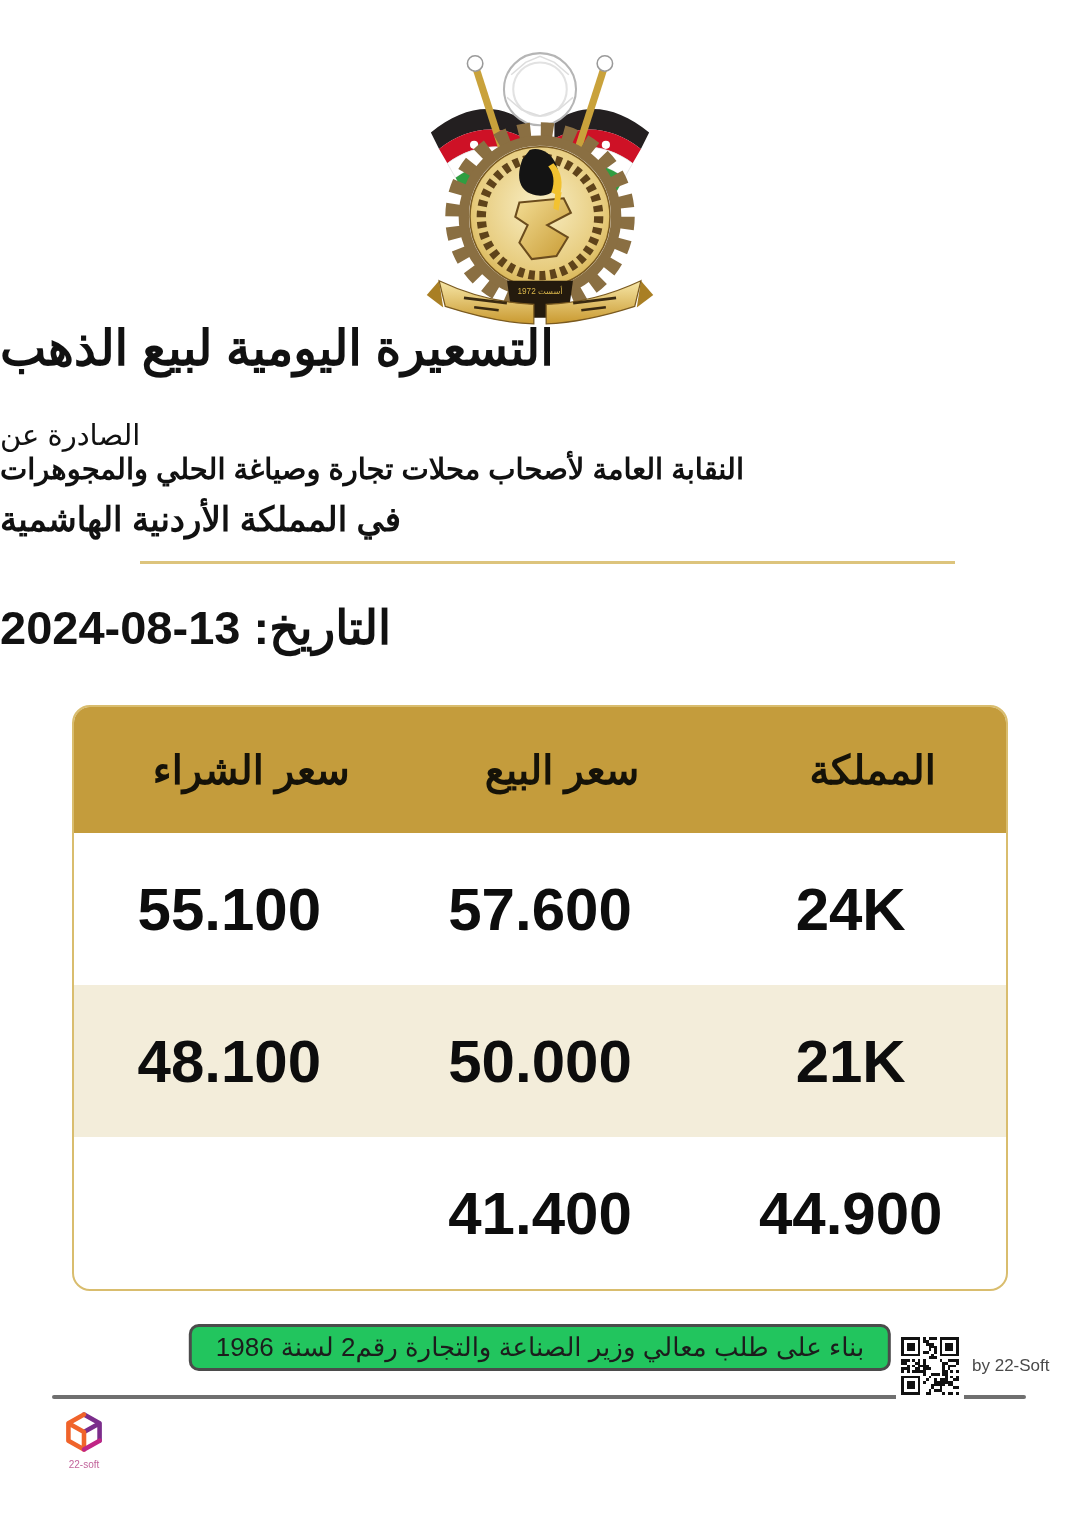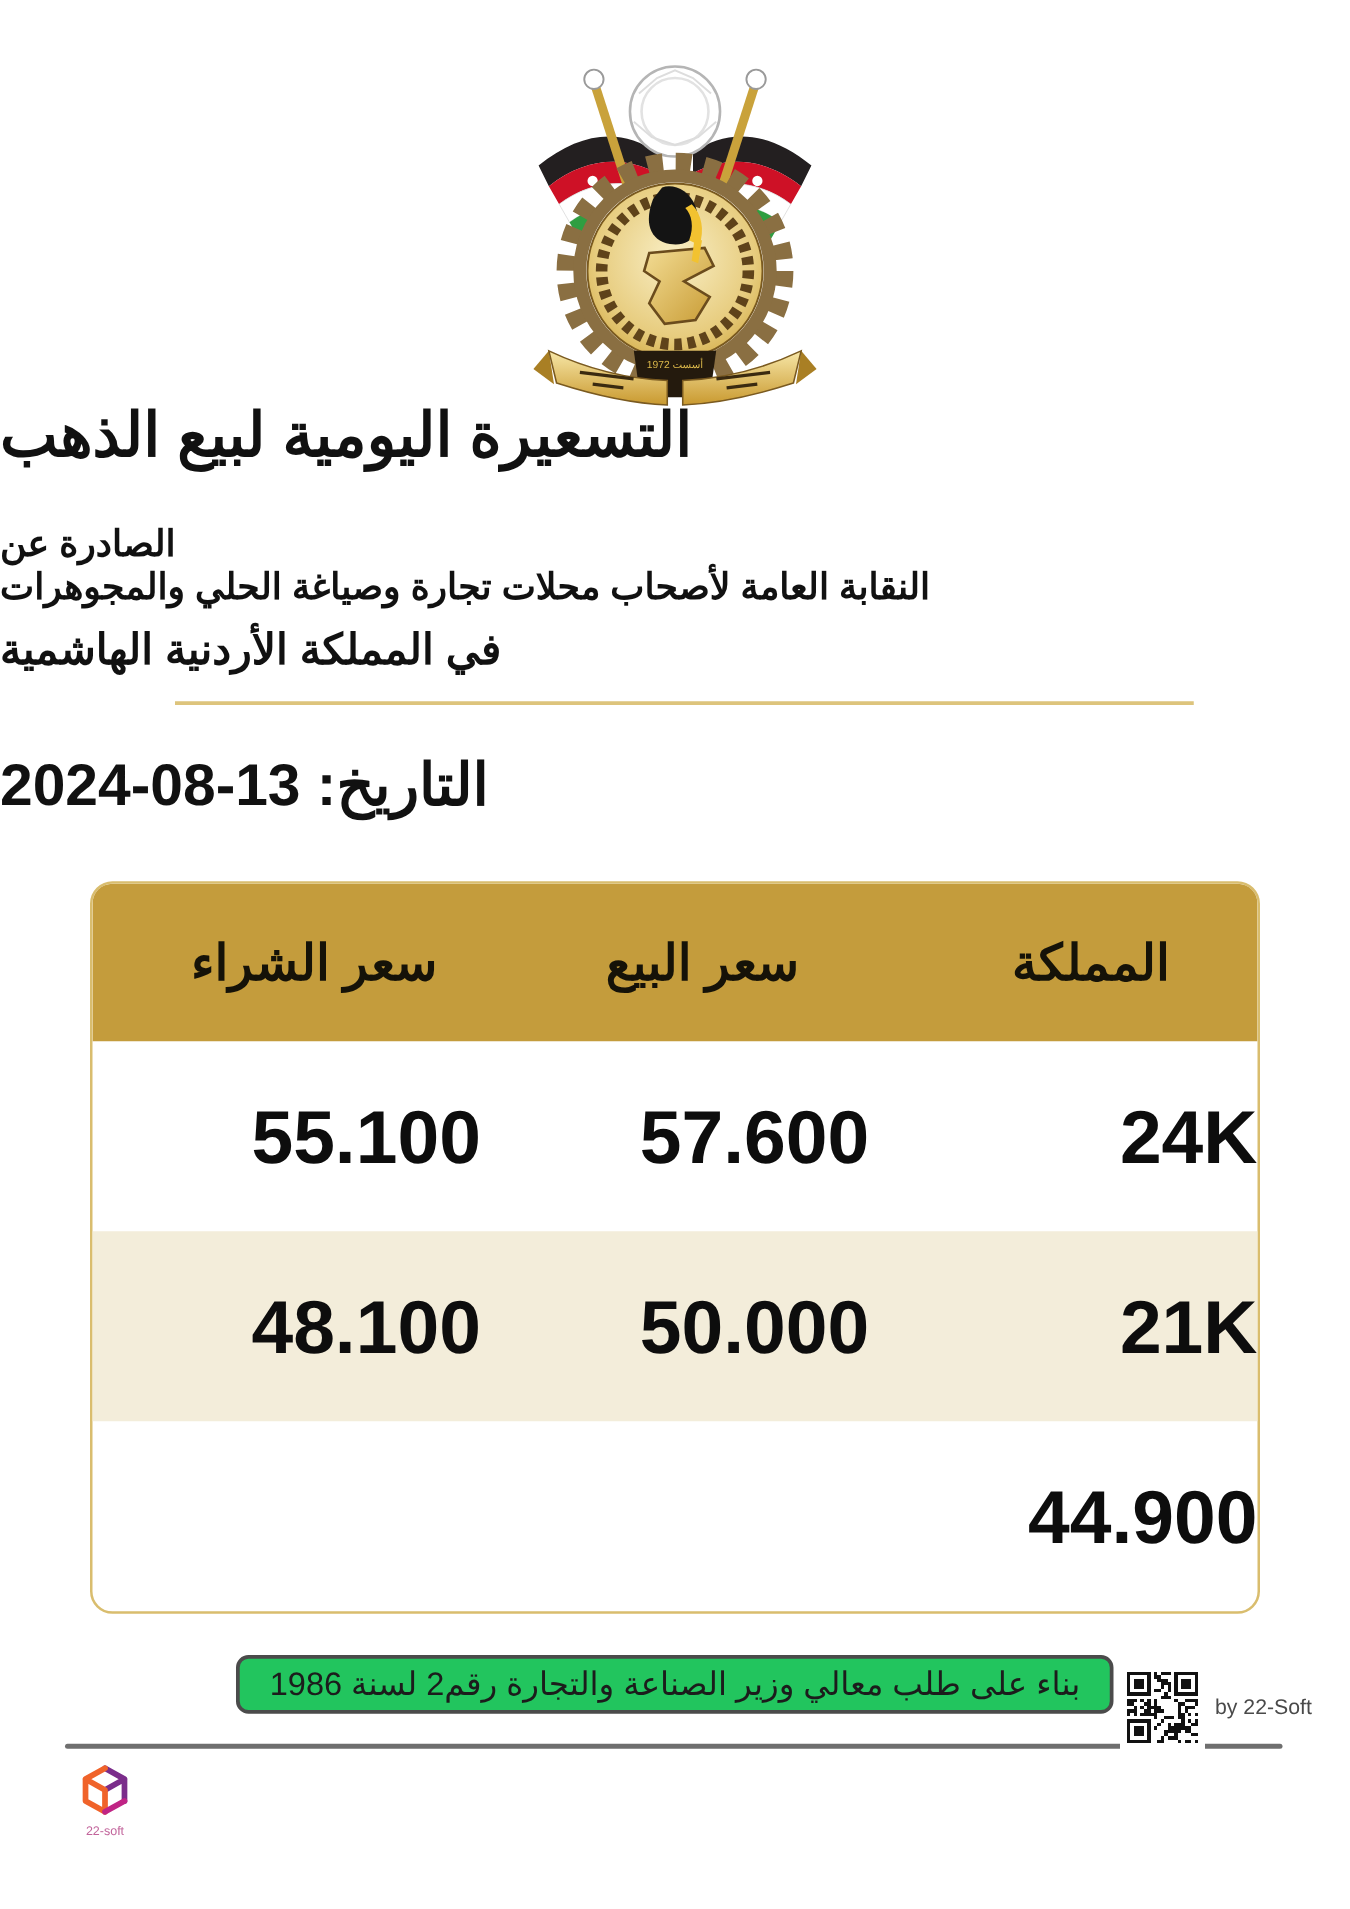--- a/index.html
+++ b/index.html
@@ -3,38 +3,38 @@
 <meta charset="utf-8">
 <style>
   html,body{margin:0;padding:0;background:#ffffff;}
   .page{
     position:relative;width:1080px;height:1527px;background:#ffffff;overflow:hidden;
     font-family:"Liberation Sans",sans-serif;color:#111;
   }
   .abs-center{position:absolute;left:0;width:100%;text-align:left;direction:rtl;}
   .logo-wrap{position:absolute;top:48px;left:50%;transform:translateX(-50%);width:250px;height:278px;}
   .title{top:320px;font-size:49px;font-weight:700;letter-spacing:0;}
-  .issued{top:418px;font-size:29px;font-weight:700;}
+  .issued{top:418px;font-size:29px;font-weight:400;}
   .issuer{top:452px;font-size:29px;font-weight:600;}
   .kingdom{top:499px;font-size:34px;font-weight:600;}
   .gold-rule{position:absolute;top:561px;left:140px;width:815px;height:3px;background:#ddc47c;}
   .date{top:600px;font-size:47px;font-weight:800;}
   .price-table{
     position:absolute;left:72px;top:705px;width:936px;height:586px;
     border:2px solid #d9bd6e;border-radius:18px;overflow:hidden;background:#ffffff;
     box-sizing:border-box;
   }
   .pt-header{
     height:126px;background:#c49c3c;display:grid;grid-template-columns:1fr 1fr 1fr;
     direction:rtl;align-items:center;border-radius:14px 14px 0 0;
   }
   .pt-header .cell{text-align:center;font-weight:700;font-size:40px;color:#151208;padding-left:44px;}
   .pt-row{height:152px;display:grid;grid-template-columns:1fr 1fr 1fr;direction:rtl;align-items:center;}
   .pt-row.alt{background:#f3edda;}
-  .pt-row .cell{text-align:right;font-weight:700;font-size:60px;color:#0d0d0d;}
+  .pt-row .cell{text-align:center;font-weight:700;font-size:60px;color:#0d0d0d;}
   .footnote{
     position:absolute;top:1324px;left:50%;transform:translateX(-50%);
     border:3px solid #4b4b4b;border-radius:10px;padding:5px 24px;
     font-size:26px;direction:rtl;white-space:nowrap;color:#1c1c1c;background:#22c55e;
   }
   .bottom-rule{position:absolute;top:1395px;left:52px;width:974px;height:4px;background:#6f6f6f;border-radius:2px;}
   .brand{position:absolute;left:52px;top:1410px;width:64px;text-align:center;}
   .brand .brand-label{font-size:10px;color:#c2649b;margin-top:1px;}
   .credit{position:absolute;left:896px;top:1332px;display:flex;align-items:center;gap:8px;}
   .credit .credit-text{font-size:17px;color:#4a4a4a;white-space:nowrap;}
@@ -144,20 +144,21 @@
       <div class="cell">57.600</div>
       <div class="cell">55.100</div>
     </div>
     <div class="pt-row alt">
       <div class="cell">21K</div>
       <div class="cell">50.000</div>
       <div class="cell">48.100</div>
     </div>
     <div class="pt-row">
       <div class="cell">44.900</div>
+      <div class="cell">41.400</div>
     </div>
   </div>
 
   <div class="footnote">بناء على طلب معالي وزير الصناعة والتجارة رقم2 لسنة 1986</div>
 
   <div class="bottom-rule"></div>
 
   <div class="brand">
     <svg viewBox="0 0 48 48" width="44" height="44">
       <path d="M24,5 L41,14.5 L41,33.5 M41,14.5 L24,24" fill="none" stroke="#7b2d8b" stroke-width="5" stroke-linecap="round" stroke-linejoin="round"></path>

